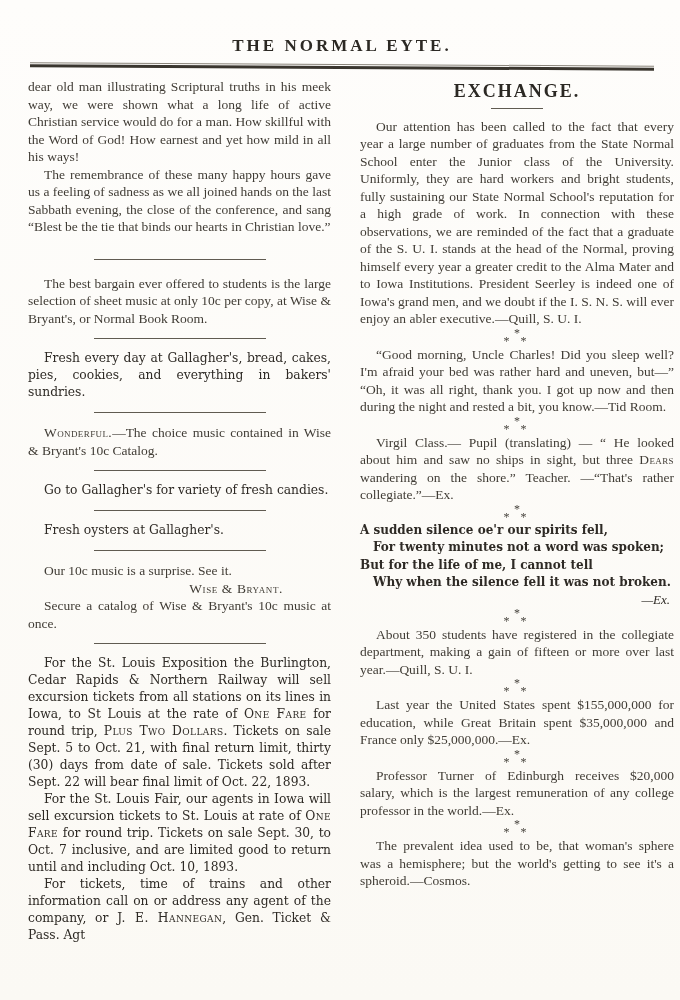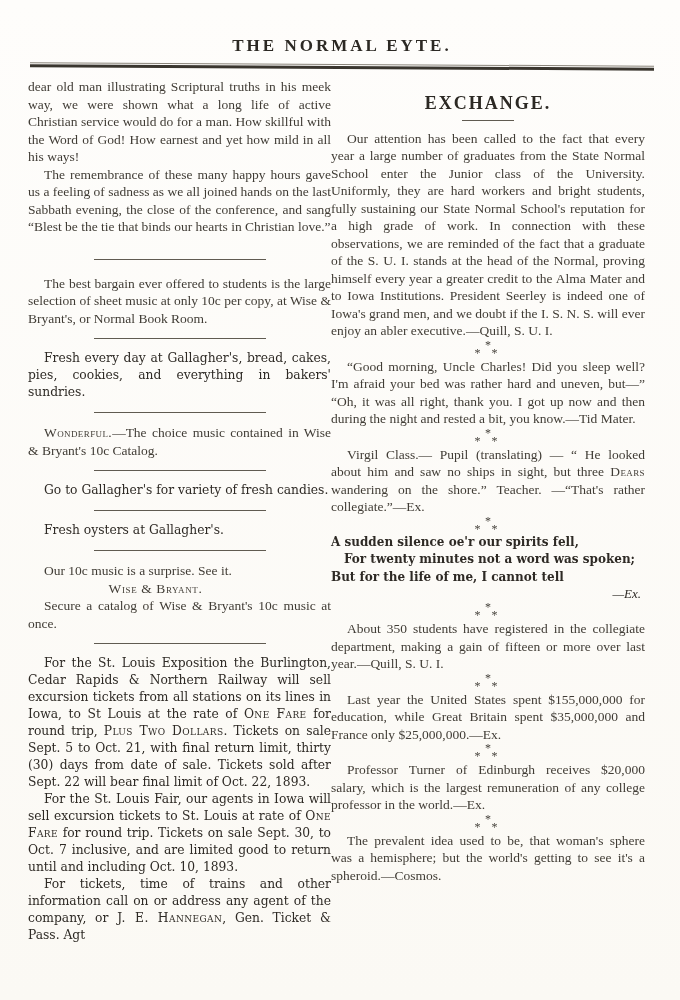--- a/index.html
+++ b/index.html
@@ -7,33 +7,33 @@
   .page {
     width: 680px; height: 1000px;
     background: linear-gradient(180deg, #fefdfb 0%, #fbf9f4 100%);
     padding: 36px 24px 0 28px;
     font-family: "Liberation Serif", serif;
     color: #403c35;
     overflow: hidden;
   }
   .masthead { text-align: center; font-size: 17px; font-weight: bold; letter-spacing: 3px; color: #2c2924; }
   .mast-rule { margin: 8px 2px 0; height: 5px; border-top: 1px solid #8a857b; border-bottom: 3px solid #3a362f; transform: rotate(0.3deg); }
-  .columns { display: flex; gap: 0; margin-top: 9px; }
+  .columns { display: flex; gap: 29px; margin-top: 9px; }
   .col { text-align: justify; font-size: 13.5px; line-height: 17.5px; }
   .col-left { width: 303px; flex: none; }
   .col-right { width: 314px; flex: none; }
   p { margin: 0; text-indent: 16px; }
   .noindent { text-indent: 0; }
   .divider { width: 172px; height: 0; border-top: 1px solid #605b51; margin: 11px auto; }
   .divider.wide-gap { margin-top: 23px; margin-bottom: 15px; }
   .face-b { font-family: "DejaVu Serif", serif; font-size: 12.3px; color: #2e2a25; line-height: 17px; }
   .sc { font-variant: small-caps; letter-spacing: 0.4px; }
   .it { }
-  .sig { text-align: center; padding-right: 48px; text-indent: 0; font-variant: small-caps; letter-spacing: 0.6px; }
-  .exchange-head { text-align: center; font-weight: bold; font-size: 18px; letter-spacing: 2px; color: #2c2924; margin-top: 17px; }
+  .sig { text-align: right; padding-right: 48px; text-indent: 0; font-variant: small-caps; letter-spacing: 0.6px; }
+  .exchange-head { text-align: center; font-weight: bold; font-size: 18px; letter-spacing: 2px; color: #2c2924; margin-top: 5px; }
   .exchange-rule { width: 52px; border-top: 1px solid #605b51; margin: 7px auto 9px; }
   .asterism { text-align: center; margin: 2px 0 1px; color: #44403a; font-size: 12px; }
   .asterism .t { display: block; line-height: 7px; }
   .asterism .b { display: block; line-height: 8px; letter-spacing: 4px; }
   .poem { font-family: "DejaVu Serif", serif; font-weight: bold; font-size: 12px; line-height: 17.5px; text-align: left; color: #2e2a25; }
   .poem .ln { text-indent: 0; }
   .poem .ind { padding-left: 13px; }
   .poem-attr { text-align: right; padding-right: 4px; font-style: italic; font-weight: normal; font-family: "Liberation Serif", serif; font-size: 13px; line-height: 16px; }
 </style>
 </head>
@@ -89,38 +89,39 @@
       <div class="exchange-head">EXCHANGE.</div>
       <div class="exchange-rule"></div>
 
       <p><span>Our attention has been called to the fact that every year a large number of graduates from the State Normal School enter the Junior class of the University.  Uniformly, they are hard workers and bright students, fully sustaining our State Normal School's reputation for a high grade of work.  In connection with these observations, we are reminded of the fact that a graduate of the S. U. I. stands at the head of the Normal, proving himself every year a greater credit to the Alma Mater and to Iowa Institutions.  President Seerley is indeed one of Iowa's grand men, and we doubt if the I. S. N. S. will ever enjoy an abler executive.</span><span class="it">—Quill, S. U. I.</span></p>
 
       <div class="asterism">
           <span class="t">*</span>
           <span class="b">* *</span>
         </div>
 
-      <p><span>“Good morning, Uncle Charles!  Did you sleep well?  I'm afraid your bed was rather hard and uneven, but—”  “Oh, it was all right, thank you.  I got up now and then during the night and rested a bit, you know.</span><span class="it">—Tid Mater.</span></p>
+      <p><span>“Good morning, Uncle Charles!  Did you sleep well?  I'm afraid your bed was rather hard and uneven, but—”  “Oh, it was all right, thank you.  I got up now and then during the night and rested a bit, you know.</span><span class="it">—Tid Room.</span></p>
 
       <div class="asterism">
           <span class="t">*</span>
           <span class="b">* *</span>
         </div>
 
       <p><span>Virgil  Class.— Pupil  (translating) — “ He looked about him and saw no ships in sight, but three </span><span class="sc">Dears</span><span> wandering on the shore.”  Teacher. —“That's rather collegiate.”</span><span class="it">—Ex.</span></p>
 
       <div class="asterism">
           <span class="t">*</span>
           <span class="b">* *</span>
         </div>
 
       <div class="poem">
         <div class="ln">A sudden silence oe'r our spirits fell,</div>
         <div class="ln ind">For twenty minutes not a word was spoken;</div>
         <div class="ln">But for the life of me, I cannot tell</div>
+        <div class="ln ind">Why when the silence fell it was not broken.</div>
         <div class="poem-attr">—Ex.</div>
       </div>
 
       <div class="asterism">
           <span class="t">*</span>
           <span class="b">* *</span>
         </div>
 
       <p><span>About 350 students have registered in the collegiate department, making a gain of fifteen or more over last year.</span><span class="it">—Quill, S. U. I.</span></p>
 

